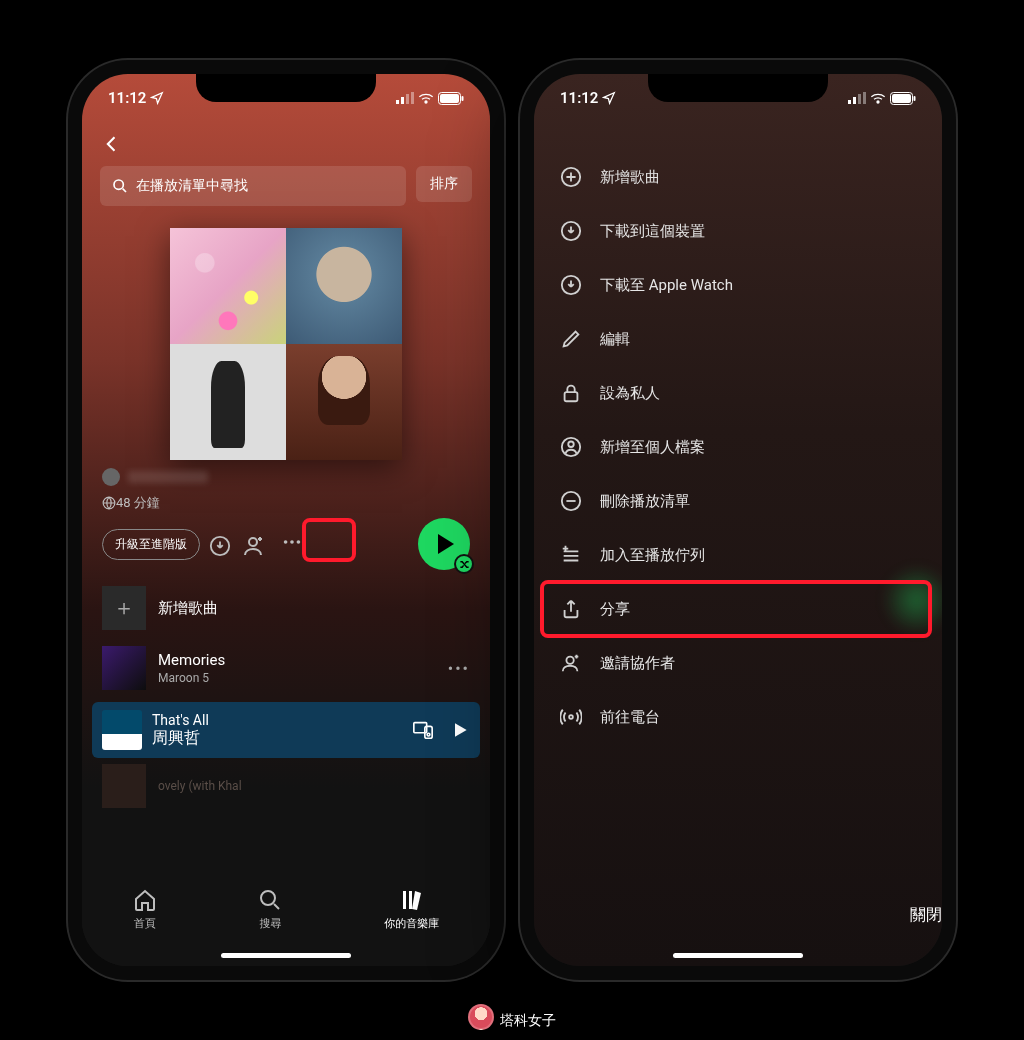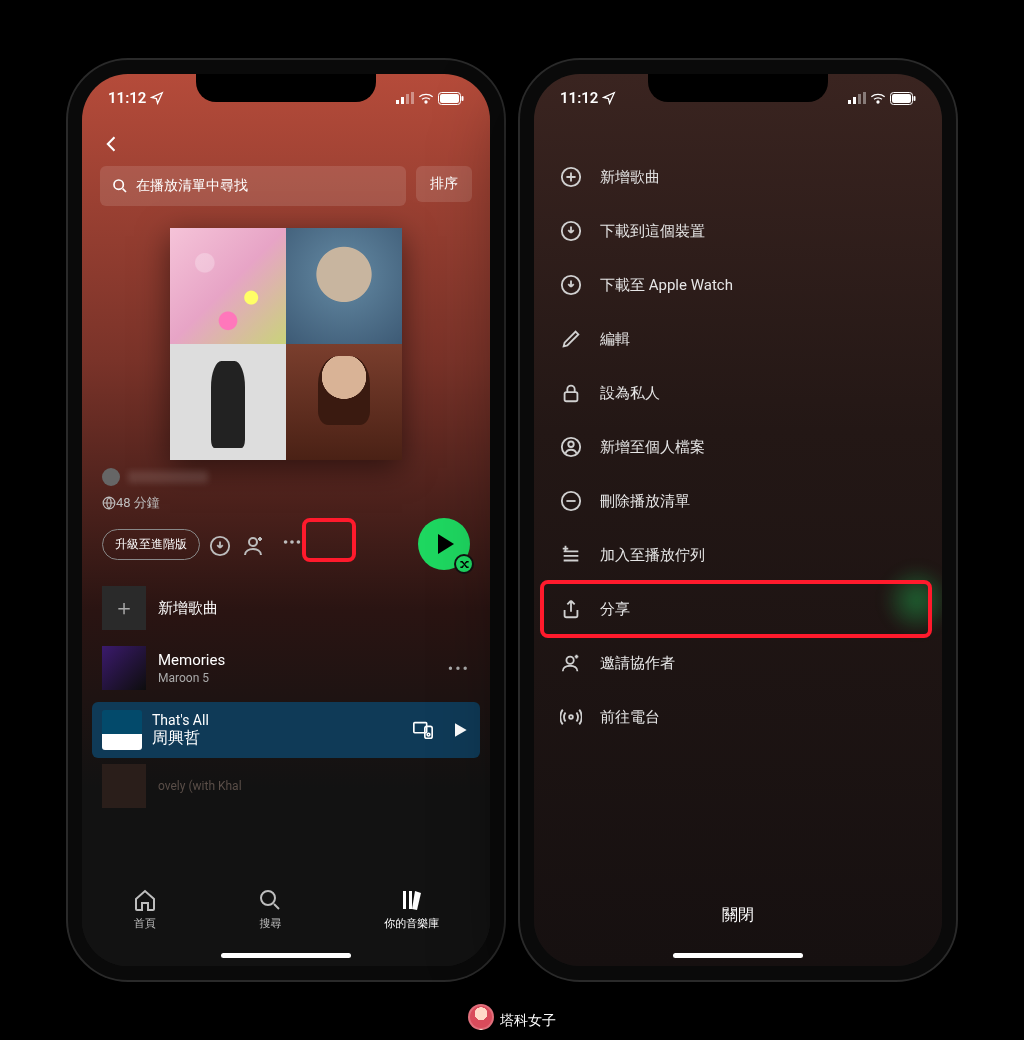--- a/index.html
+++ b/index.html
@@ -235,21 +235,21 @@
     color:#e6e6e6;
     font-size: 15px;
   }
   .menu-icon {
     width: 26px; height: 26px;
     display:flex; align-items:center; justify-content:center;
     color:#d0d0d0;
   }
   .close-btn-b {
     position:absolute; bottom:40px; left:0; right:0;
-    text-align:center; color:#fff; font-size:16px;
+    text-align:right; color:#fff; font-size:16px;
   }
   .green-glow{
     position:absolute; right:-10px; top:55%;
     width:70px;height:70px;border-radius:50%;
     background: radial-gradient(circle,#1ed76066, transparent 70%);
     filter:blur(6px);
   }
   .watermark{
     position:absolute; bottom:10px; left:50%; transform:translateX(-50%);
     display:flex; align-items:flex-end; gap:6px;

